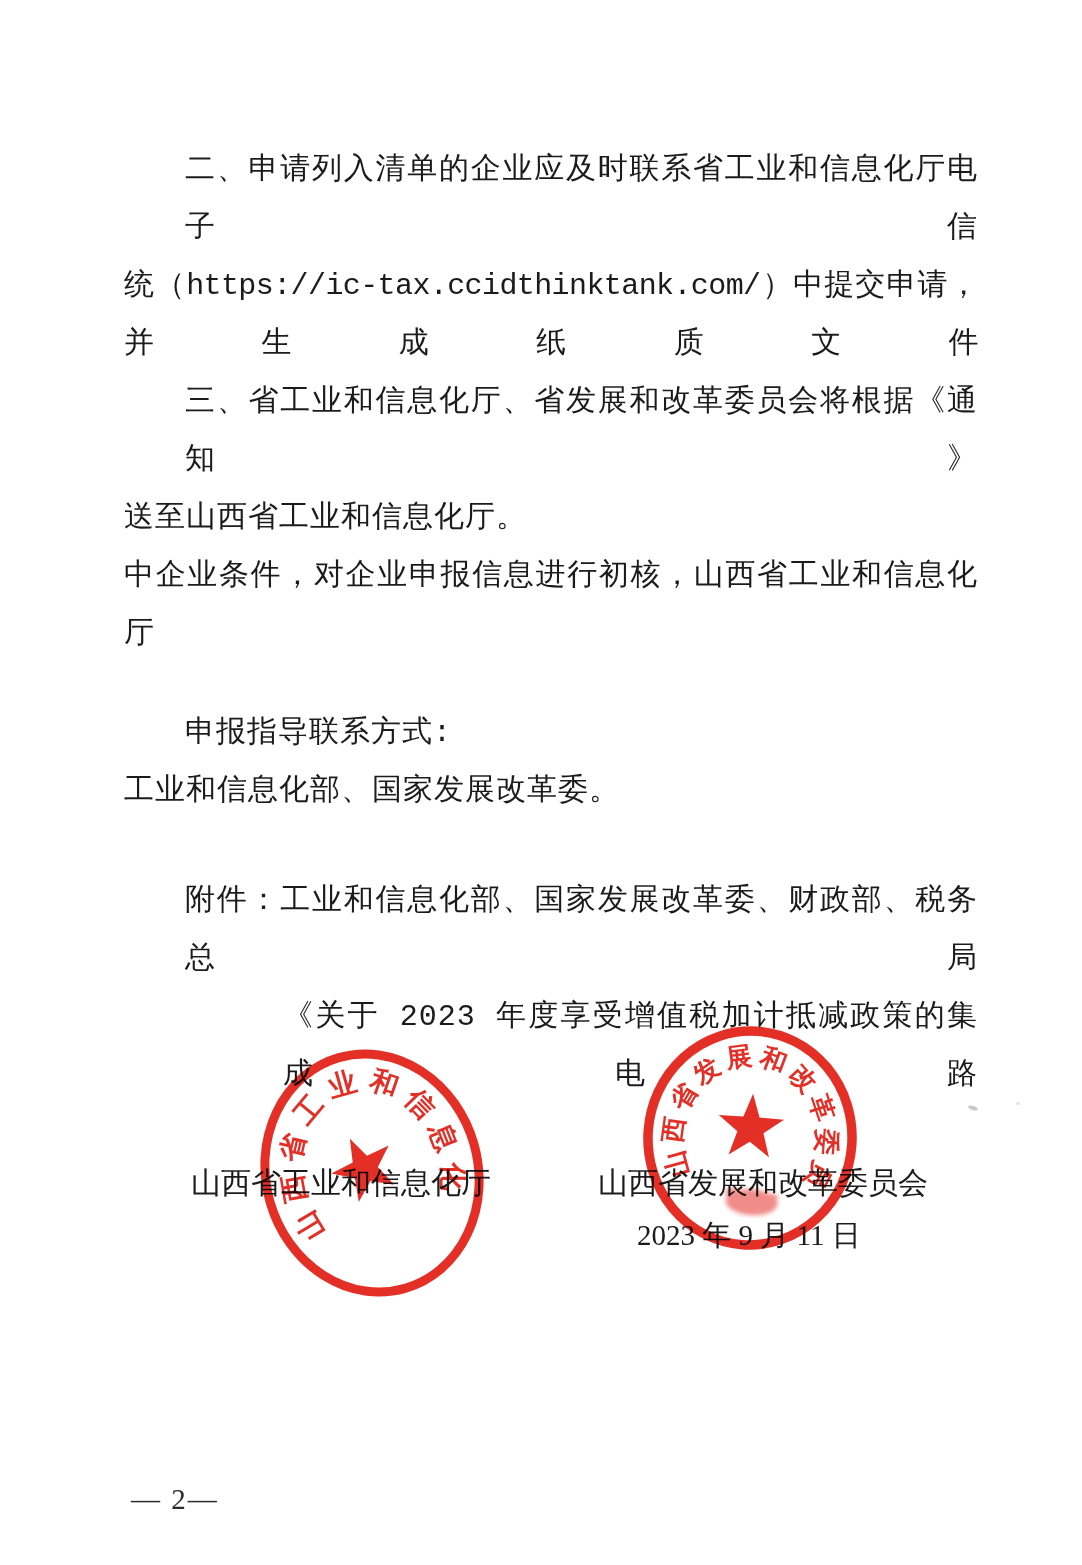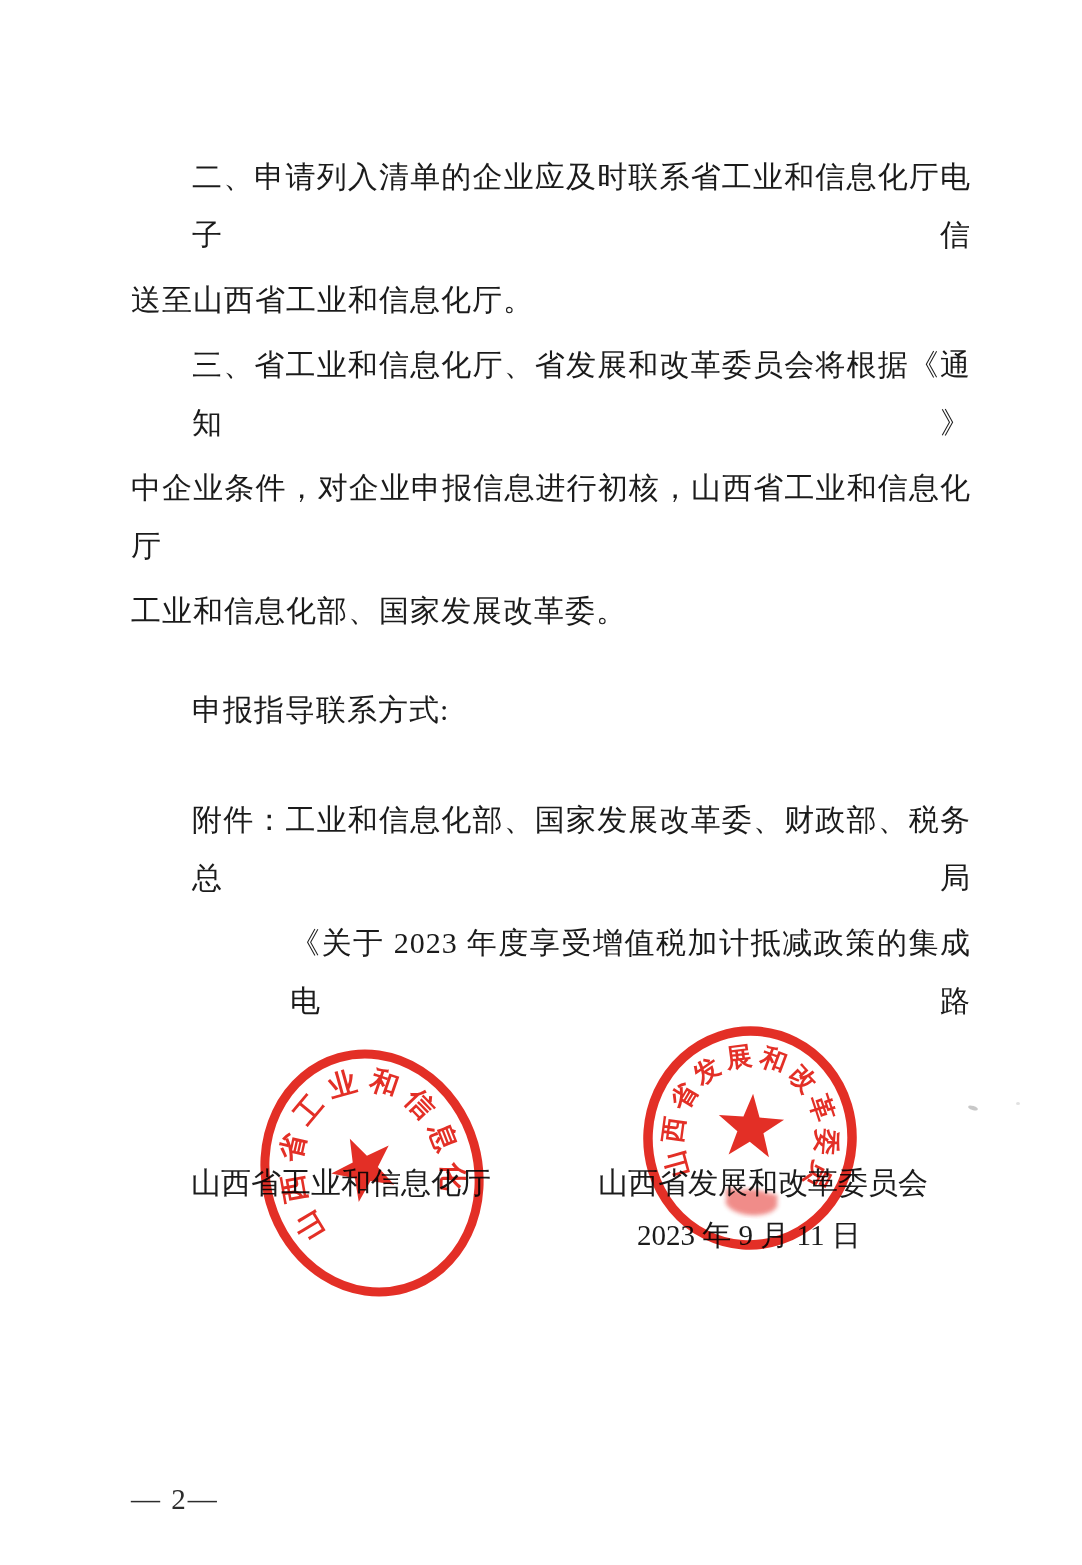--- a/index.html
+++ b/index.html
@@ -15,23 +15,24 @@
   
   .body-text{
     position:absolute;
     left:124px;top:0;
     width:854px;
     padding-top:141px;
     font-size:30px;
     line-height:58px;
   }
   .line{
-    margin:7px;
+    margin:0;
     white-space:nowrap;
     letter-spacing:1px;
+    font-family:Liberation Mono, monospace;
   }
   .j{ 
     white-space:normal;
     text-align:justify;
     text-align-last:justify;
   }
   .ind{padding-left:61px;}
   .tight{letter-spacing:-0.6px;}
   .mt-contact{margin-top:41px;}
   .mt-attach{margin-top:52px;}
@@ -85,26 +86,27 @@
   .speck-1{left:968px;top:1106px;width:10px;height:4px;transform:rotate(18deg);}
   .speck-2{left:1016px;top:1102px;width:4px;height:3px;opacity:.3;}
 </style>
 </head>
 <body>
 
 <div class="page">
 
   <main class="body-text">
     <p class="line ind j">二、申请列入清单的企业应及时联系省工业和信息化厅电子信</p>
+    <p class="line j tight">统（https://ic-tax.ccidthinktank.com/）中提交申请，并生成纸质文件</p>
+    <p class="line ind j">三、省工业和信息化厅、省发展和改革委员会将根据《通知》</p>
     <p class="line">送至山西省工业和信息化厅。</p>
-    <p class="line ind j">三、省工业和信息化厅、省发展和改革委员会将根据《通知》</p>
     <p class="line j">中企业条件，对企业申报信息进行初核，山西省工业和信息化厅</p>
+    <p class="line ind mt-contact">申报指导联系方式:</p>
+
     <p class="line">工业和信息化部、国家发展改革委。</p>
-
-    <p class="line ind mt-contact">申报指导联系方式:</p>
 
     <p class="line ind j mt-attach"><span>附件：</span><span>工业和信息化部、国家发展改革委、财政部、税务总局</span></p>
     <p class="line attach-ind j">《关于 2023 年度享受增值税加计抵减政策的集成电路</p>
   </main>
 
   <div class="sig sig-left">山西省工业和信息化厅</div>
   <div class="sig sig-right">山西省发展和改革委员会</div>
   <div class="sig sig-date">2023 年 9 月 11 日</div>
 
   <svg class="seal seal-left" width="250" height="280" viewBox="-125 -140 250 280">

